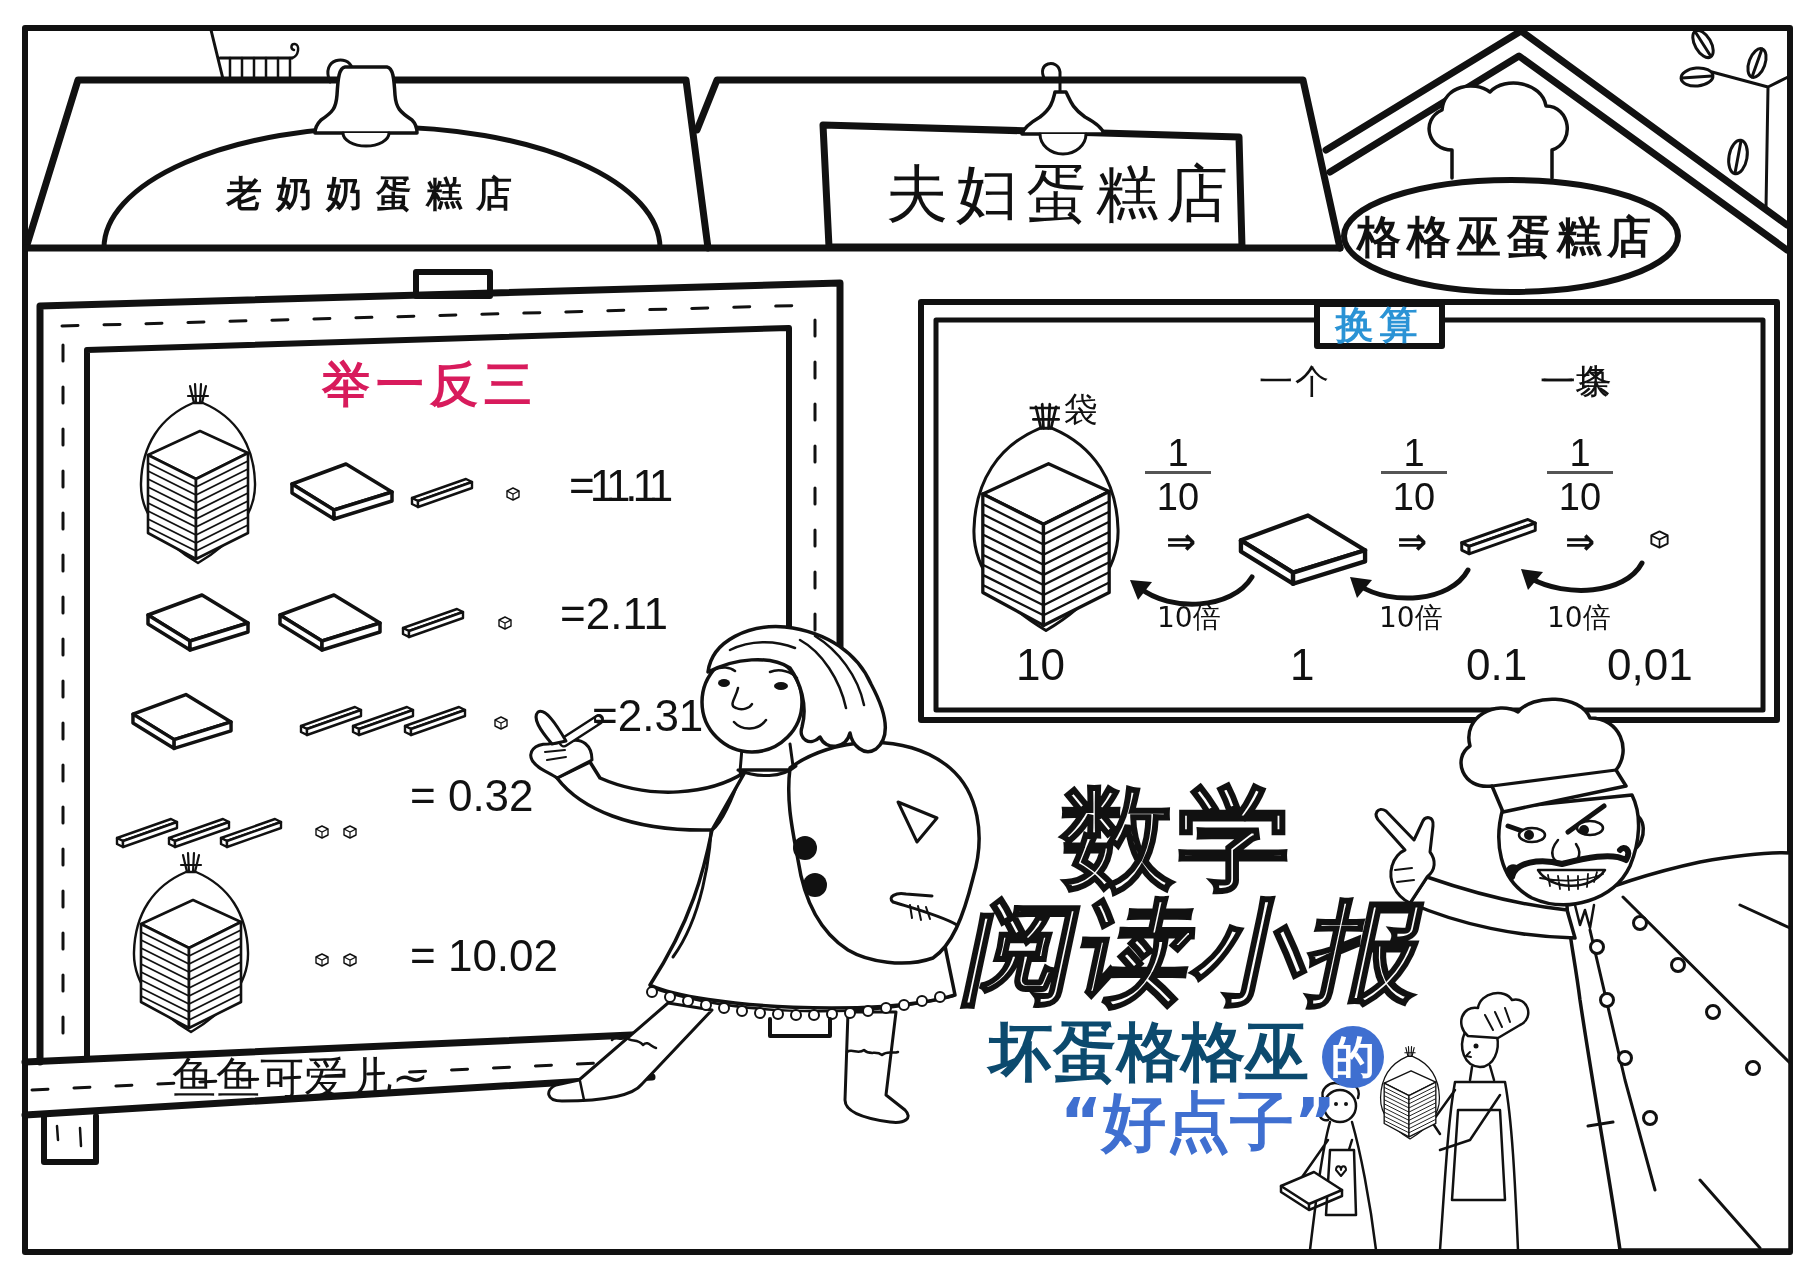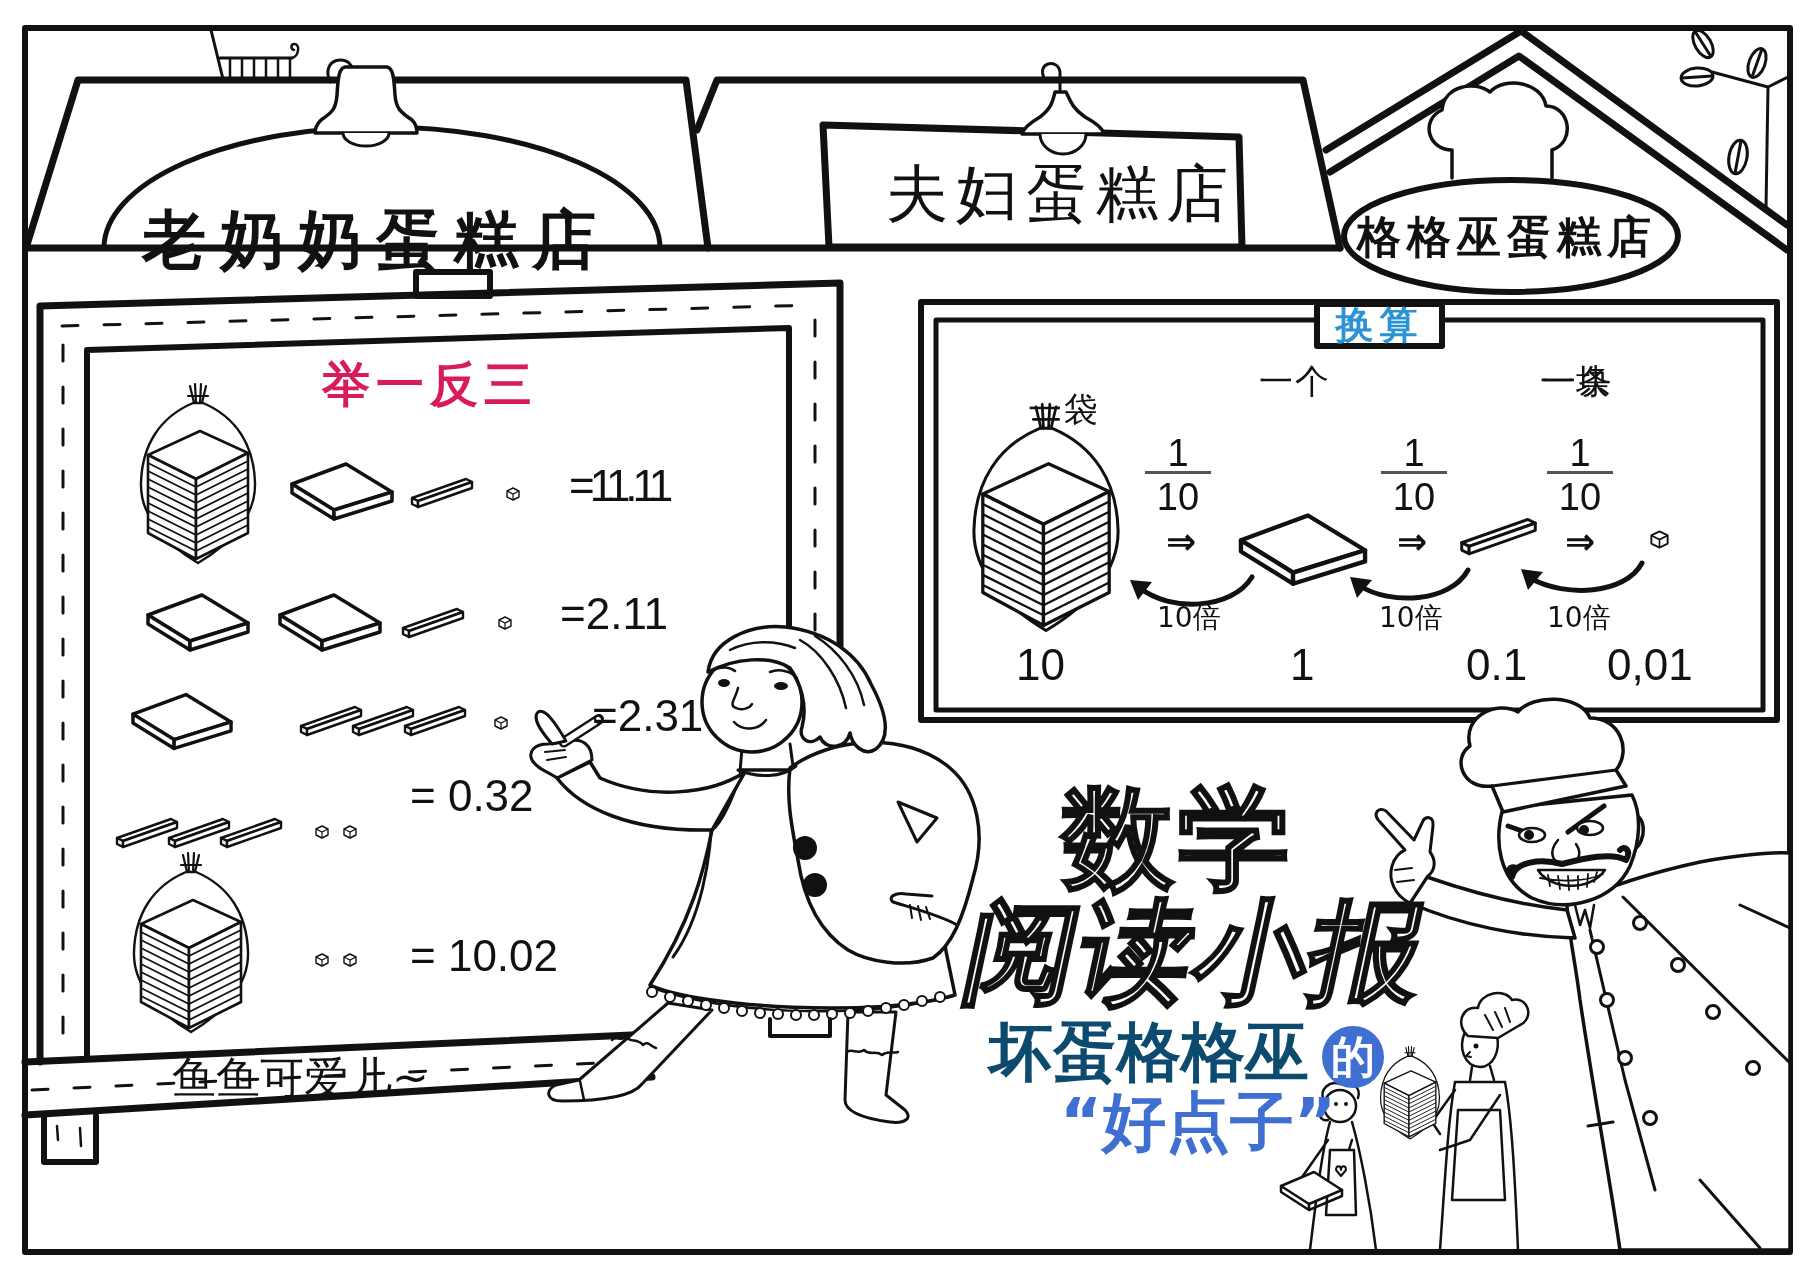--- a/index.html
+++ b/index.html
@@ -269,21 +269,21 @@
     <path class="k" stroke-width="2.5" d="M1455 1090 L1432 1122 L1440 1134 M1500 1095 L1470 1140 L1440 1150"></path>
     <use href="#bag" x="1379" y="1046" width="62" height="94"></use>
     <path class="w" stroke-width="2.5" d="M1465 1032 C1458 1048 1464 1066 1480 1067 C1494 1067 1500 1050 1497 1036 Z"></path>
     <circle class="f" cx="1476" cy="1046" r="2.5"></circle>
     <path class="k" stroke-width="2" d="M1470 1052 L1466 1056 L1471 1057"></path>
     <path class="w" stroke-width="2.5" d="M1468 1036 C1455 1025 1462 1005 1478 1008 C1480 992 1505 988 1512 1000 C1528 996 1535 1018 1520 1025 L1498 1038 Z"></path>
     <path class="k" stroke-width="2" d="M1485 1015 L1493 1030 M1495 1012 L1502 1027 M1505 1008 L1510 1022"></path>
   </g>
 </svg>
 
-<div class="t shop" style="left:96px;top:176px;width:560px;font-size:64px;letter-spacing:14px;margin-top:32px;">老奶奶蛋糕店</div>
+<div class="t shop" style="left:96px;top:176px;width:560px;font-size:36px;letter-spacing:14px;">老奶奶蛋糕店</div>
 <div class="t shop" style="left:826px;top:163px;width:410px;font-size:62px;letter-spacing:8px;font-weight:normal;text-align:right;">夫妇蛋糕店</div>
 <div class="t shop" style="left:1357px;top:215px;width:300px;font-size:44px;letter-spacing:6px;">格格巫蛋糕店</div>
 
 <div class="t board-title">举一反三</div>
 <div class="t num row-result" style="left:569px;top:464px;letter-spacing:-5px;">=11.11</div>
 <div class="t num row-result" style="left:560px;top:592px;">=2.11</div>
 <div class="t num row-result" style="left:564px;top:694px;margin-left:28px;">=2.31</div>
 <div class="t num row-result" style="left:410px;top:774px;">= 0.32</div>
 <div class="t num row-result" style="left:410px;top:934px;">= 10.02</div>
 <div class="t signature">鱼鱼可爱儿~</div>

